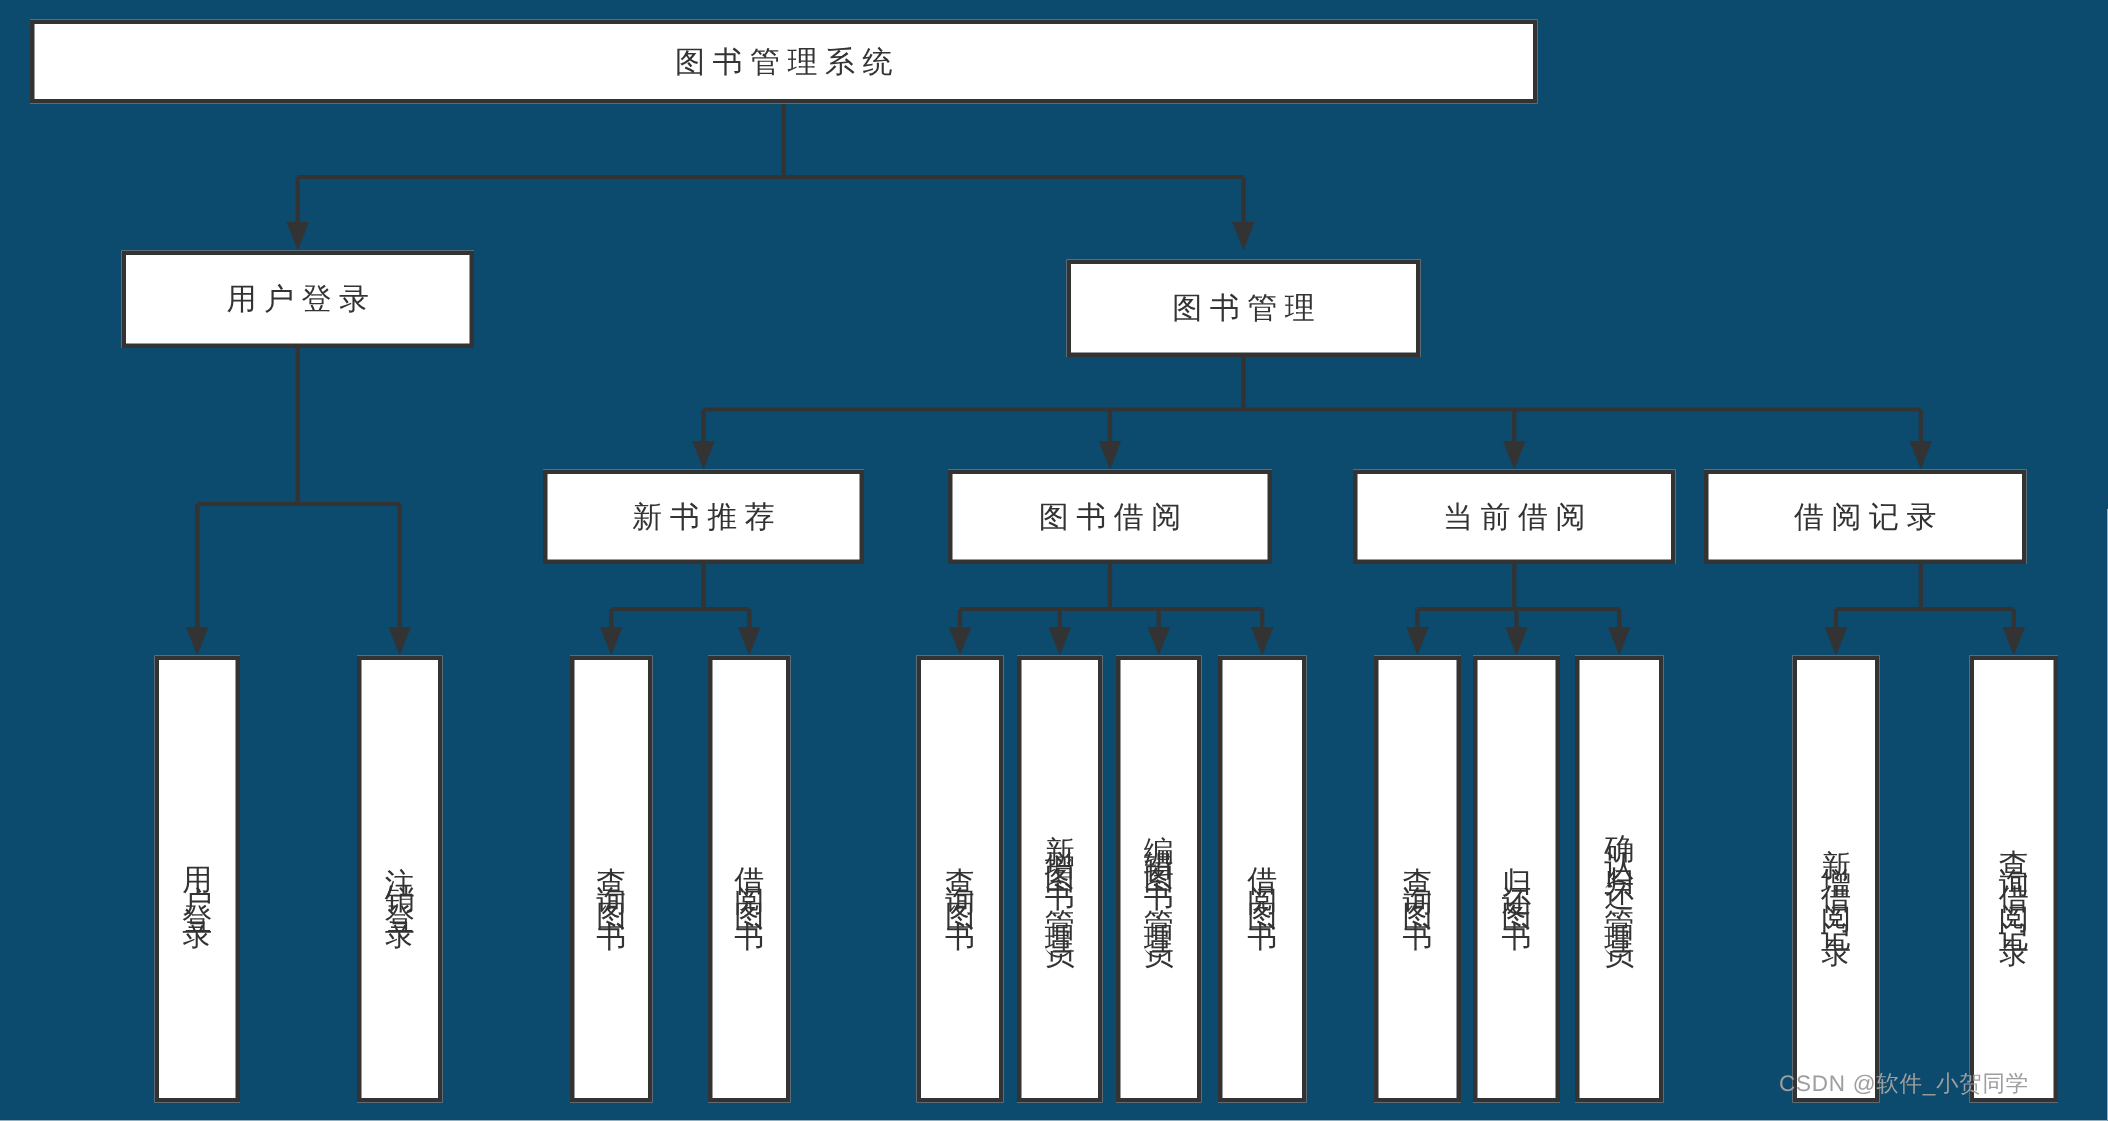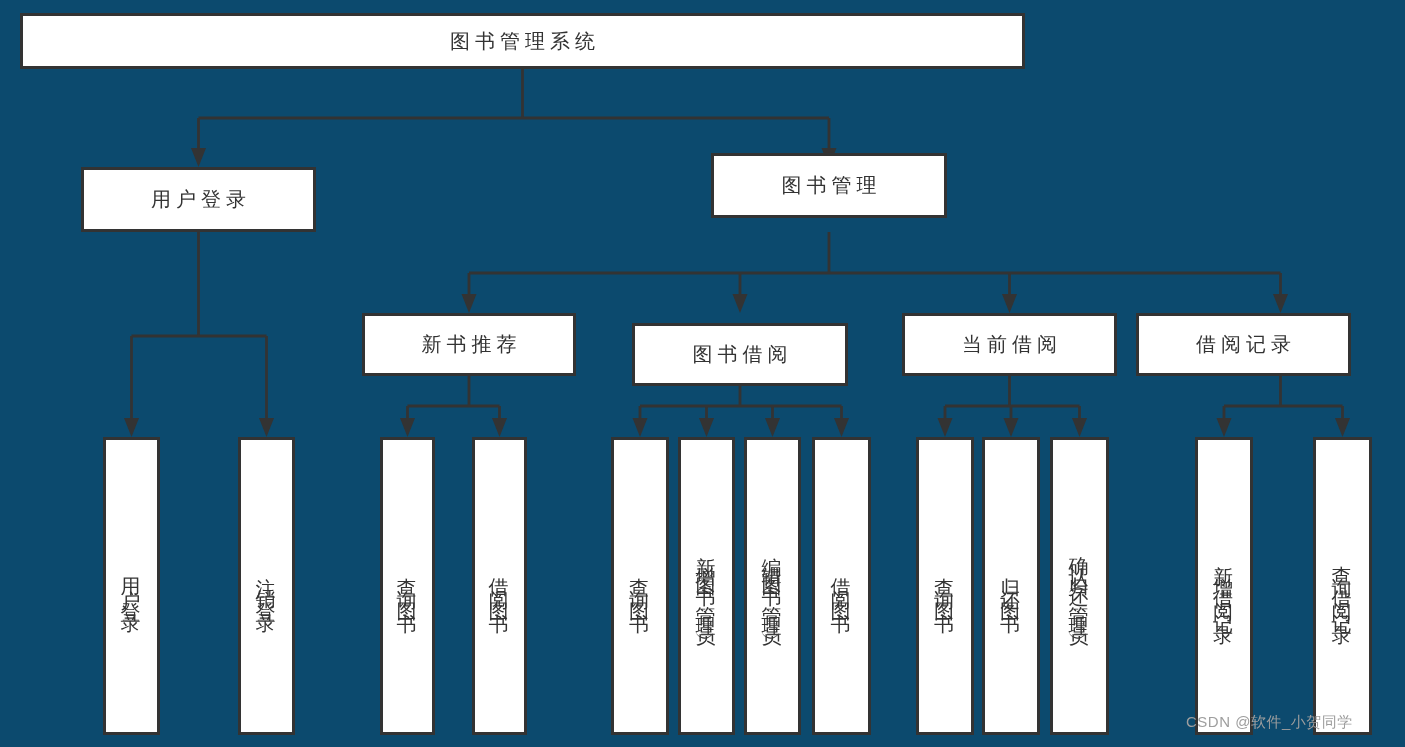--- a/index.html
+++ b/index.html
@@ -112,24 +112,24 @@
       <polygon points="1003.5,418 1018.5,418 1011,437"></polygon>
       <polygon points="1072,418 1087,418 1079.5,437"></polygon>
       <polygon points="1216.5,418 1231.5,418 1224,437"></polygon>
       <polygon points="1335,418 1350,418 1342.5,437"></polygon>
     </g>
   </svg>
 
   <div class="node" style="left:20px; top:13px; width:1005px; height:56px;">图书管理系统</div>
 
   <div class="node" style="left:81px; top:167px; width:235px; height:65px;">用户登录</div>
-  <div class="node" style="left:711px; top:153px; width:236px; height:65px;">图书管理</div>
+  <div class="node" style="left:711px; top:173px; width:236px; height:65px;">图书管理</div>
 
   <div class="node" style="left:362px; top:313px; width:214px; height:63px;font-family:Liberation Serif, serif;">新书推荐</div>
-  <div class="node" style="left:632px; top:323px; width:216px; height:63px;">图书借阅</div>
+  <div class="node" style="left:632px; top:313px; width:216px; height:63px;">图书借阅</div>
   <div class="node" style="left:902px; top:313px; width:215px; height:63px;text-align:center;">当前借阅</div>
   <div class="node" style="left:1136px; top:313px; width:215px; height:63px;">借阅记录</div>
 
   <div class="leaf" style="left:103px; width:57px;">用户登录</div>
   <div class="leaf" style="left:238px; width:57px;">注销登录</div>
 
   <div class="leaf" style="left:380px; width:55px;">查询图书</div>
   <div class="leaf" style="left:472px; width:55px;">借阅图书</div>
 
   <div class="leaf" style="left:611px; width:58px;">查询图书</div>

